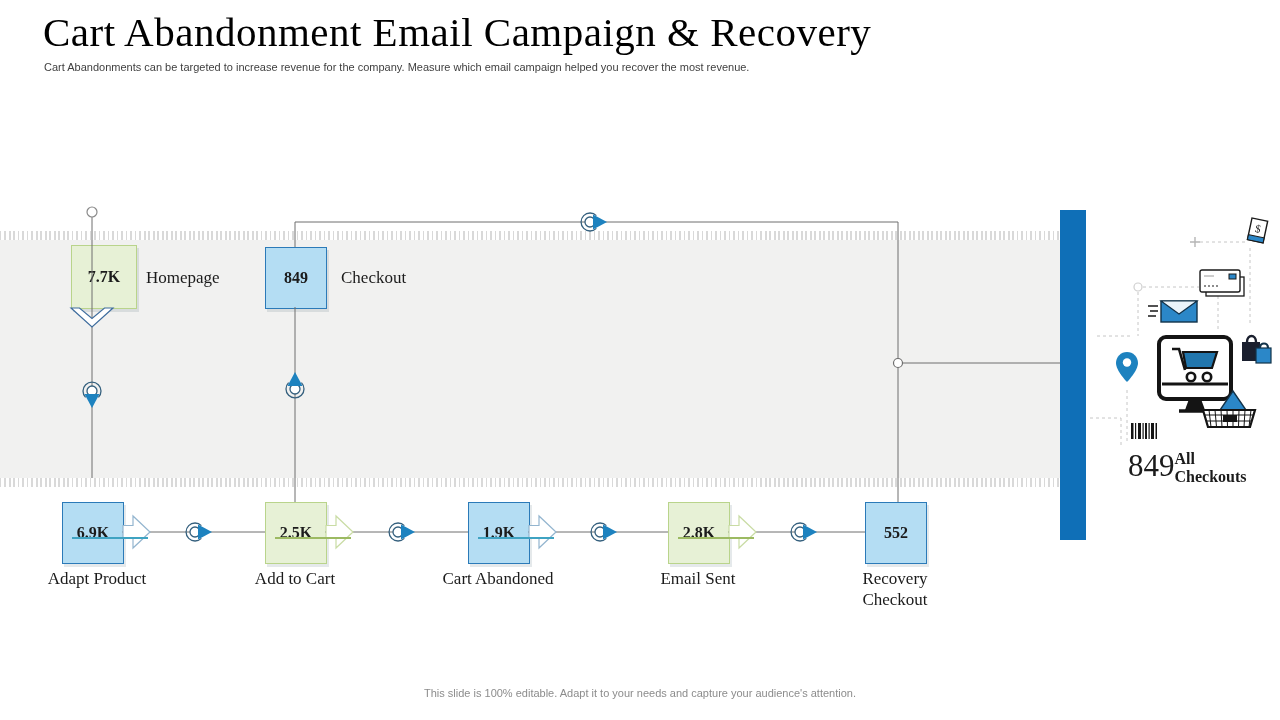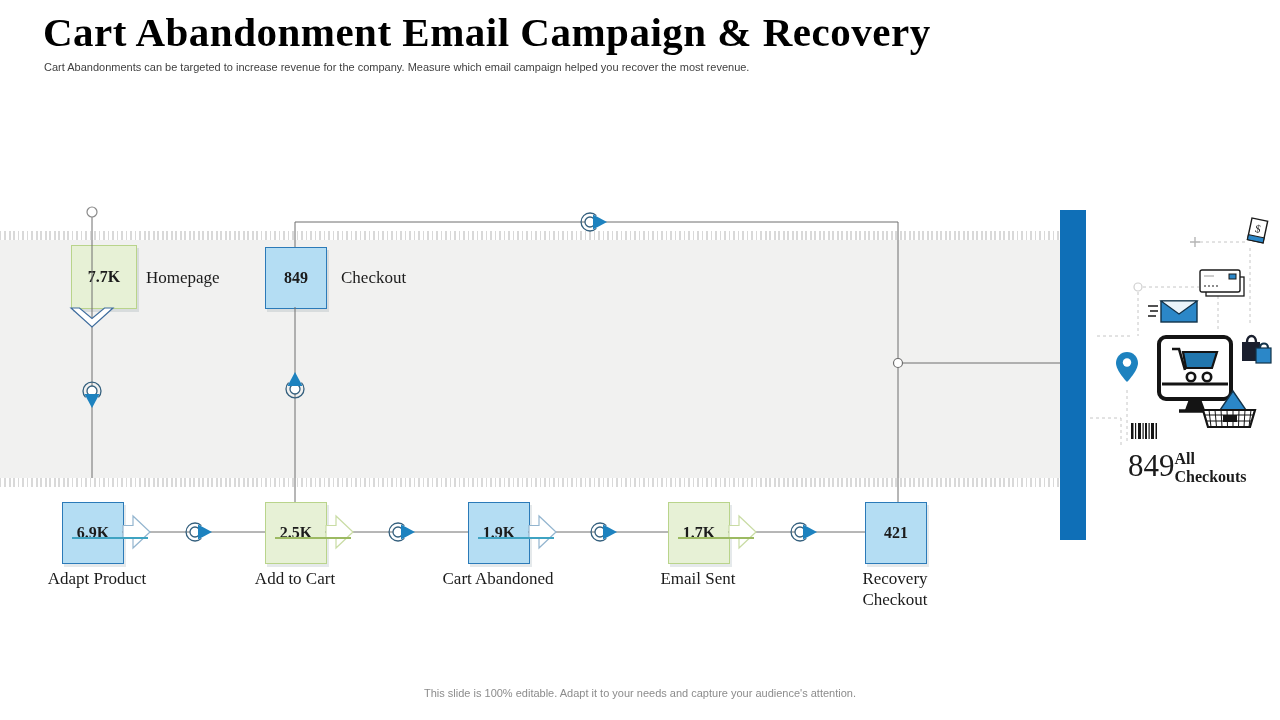--- a/index.html
+++ b/index.html
@@ -1,18 +1,18 @@
 <!DOCTYPE html>
 <html><head>
 <meta charset="utf-8">
 <style>
   html,body{margin:0;padding:0;background:#fff;}
   .slide{position:relative;width:1280px;height:720px;background:#fff;overflow:hidden;
          font-family:"Liberation Serif",serif;color:#1b1b1b;}
-  .title{position:absolute;left:43px;top:8px;margin:0;font-size:41px;font-weight:700;
+  .title{position:absolute;left:43px;top:8px;margin:0;font-size:41px;font-weight:400;
          letter-spacing:.5px;white-space:nowrap;color:#000;}
   .subtitle{position:absolute;left:44px;top:61px;margin:0;font-family:"Liberation Sans",sans-serif;
          font-size:11px;color:#3f3f3f;white-space:nowrap;}
   .footer{position:absolute;left:0;top:676px;width:1280px;text-align:center;
          font-family:"Liberation Sans",sans-serif;font-size:11px;color:#8c8c8c;}
   .grayband{position:absolute;left:0;top:240px;width:1062px;height:238px;background:#f1f1f0;z-index:0;}
   .ticks{position:absolute;left:0;width:1062px;height:9px;z-index:1;
          background:repeating-linear-gradient(90deg,#d9d9d9 0 1.5px,transparent 1.5px 4.5px);}
   .ticks.top{top:231px;}
   .ticks.bottom{top:478px;}
@@ -60,26 +60,26 @@
     <span>2.5K</span>
   </div>
   <div class="nlabel center" style="left:229px;top:568px">Add to Cart</div>
 
   <div class="node blue" style="left:468px;top:502px;width:60px;height:60px">
     <span>1.9K</span>
   </div>
   <div class="nlabel center" style="left:432px;top:568px">Cart Abandoned</div>
 
   <div class="node green" style="left:668px;top:502px;width:60px;height:60px">
-    <span>1.7K</span>
+    <span>2.8K</span>
   </div>
   <div class="nlabel center" style="left:632px;top:568px">Email Sent</div>
 
   <div class="node blue" style="left:865px;top:502px;width:60px;height:60px">
-    <span>421</span>
+    <span>552</span>
   </div>
   <div class="nlabel center" style="left:829px;top:568px;width:132px">Recovery Checkout</div>
 
   <div class="total">
     <span class="num">849</span>
     <span class="lbl">All Checkouts</span>
   </div>
 
   <p class="footer">This slide is 100% editable. Adapt it to your needs and capture your audience's attention.</p>
 

